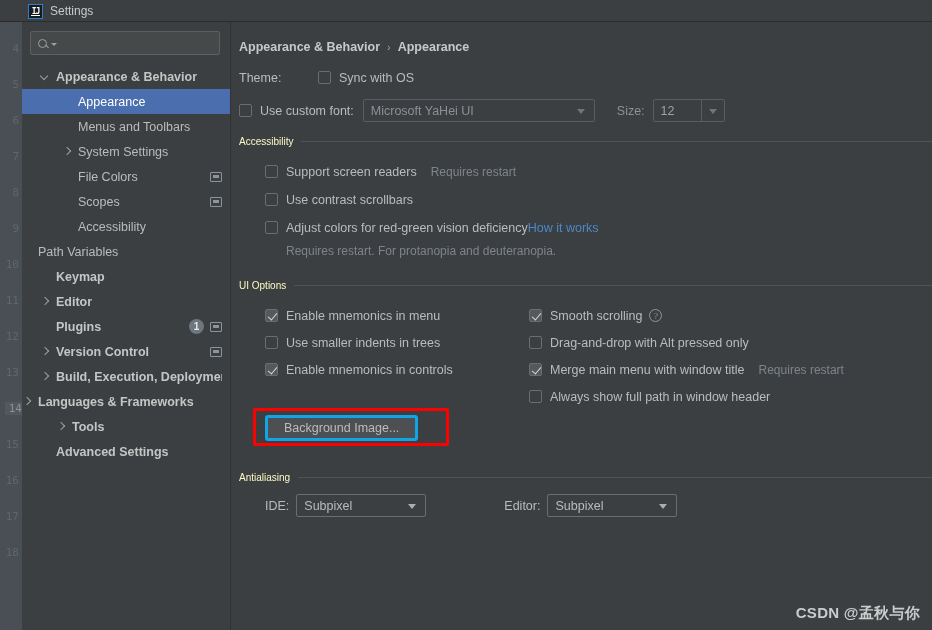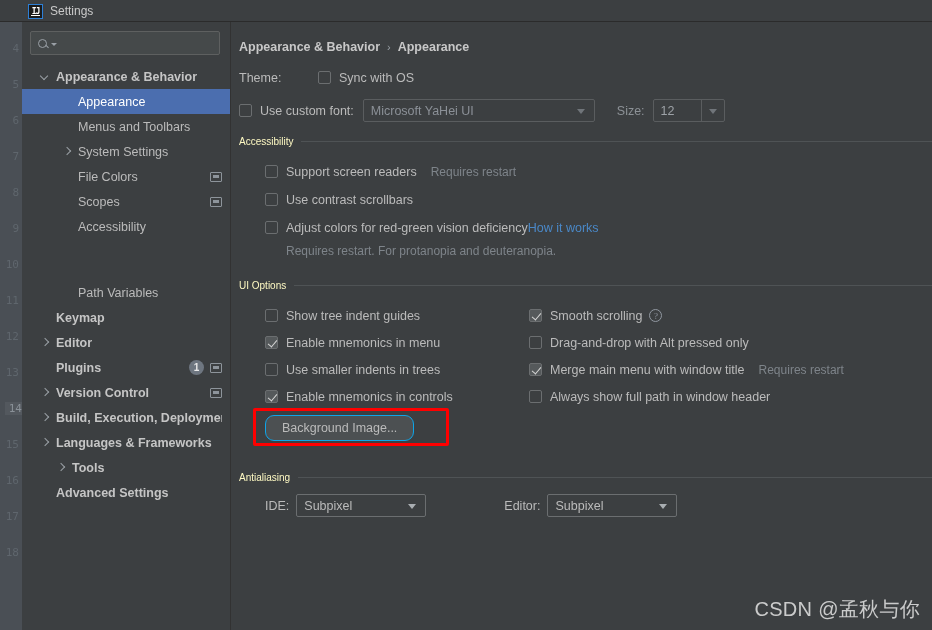--- a/index.html
+++ b/index.html
@@ -218,41 +218,42 @@
   .help-icon {
     width: 13px; height: 13px; border-radius: 50%;
     border: 1.2px solid #9097a0; display: inline-flex;
     align-items: center; justify-content: center;
     font-size: 9px; color: #9097a0; flex: 0 0 auto;
     font-family: "Liberation Serif", serif;
   }
 
   .btn-std {
     height: 26px; padding: 0 16px;
-    background: #4c5052; border: 1px solid #0ea5e9; border-radius: 9px;
+    background: #4c5052; border: 3px solid #0ea5e9; border-radius: 3px;
     font-size: 12.5px; color: #bbbbbb;
     display: inline-flex; align-items: center; justify-content: center;
   }
   .redbox {
     position: absolute;
     border: 3px solid #ff0000;
     border-radius: 2px;
     pointer-events: none;
   }
 
   .ui-grid { display: flex; }
   .ui-col-left { width: 290px; }
   .ui-col-right { flex: 1 1 auto; }
   .ui-item { height: 27px; display: flex; align-items: center; }
 
   .watermark {
     position: absolute; right: 12px; bottom: 7px;
-    font-size: 20px; color: #d7d7d7;
+    font-size: 15px; color: #d7d7d7;
     opacity: .92;
     letter-spacing: .3px;
+    font-weight: bold;
   }
 </style>
 </head>
 <body>
 
 <div id="app">
 
   <div class="editor-bg" id="gutter">
       <div class="gutter-num" style="top: 6px;">3</div>
       <div class="gutter-num" style="top: 42px;">4</div>
@@ -311,21 +312,21 @@
           </div>
           <div class="tree-row" style="padding-left: 40px;">
             <span class="tw-arrow " style="margin-left: 0px; margin-right: 6px;"></span>
             <span class="tree-label">Scopes</span>
             <span class="proj-icon"></span>
           </div>
           <div class="tree-row" style="padding-left: 40px;">
             <span class="tw-arrow " style="margin-left: 0px; margin-right: 6px;"></span>
             <span class="tree-label">Accessibility</span>
           </div>
-          <div class="tree-row" style="padding-left: 40px; margin-top: 41px;">
+          <div class="tree-row" style="">
             <span class="tw-arrow " style="margin-left: 0px; margin-right: 6px;"></span>
             <span class="tree-label">Path Variables</span>
           </div>
           <div class="tree-row bold" style="padding-left: 18px;">
             <span class="tw-arrow " style="margin-left: 0px; margin-right: 6px;"></span>
             <span class="tree-label">Keymap</span>
           </div>
           <div class="tree-row bold" style="padding-left: 18px;">
             <span class="tw-arrow right" style="margin-left: 0px; margin-right: 6px;"></span>
             <span class="tree-label">Editor</span>
@@ -338,21 +339,21 @@
           </div>
           <div class="tree-row bold" style="padding-left: 18px;">
             <span class="tw-arrow right" style="margin-left: 0px; margin-right: 6px;"></span>
             <span class="tree-label">Version Control</span>
             <span class="proj-icon"></span>
           </div>
           <div class="tree-row bold" style="padding-left: 18px;">
             <span class="tw-arrow right" style="margin-left: 0px; margin-right: 6px;"></span>
             <span class="tree-label">Build, Execution, Deployment</span>
           </div>
-          <div class="tree-row bold" style="padding-left: 18px;">
+          <div class="tree-row bold" style="">
             <span class="tw-arrow right" style="margin-left: 0px; margin-right: 6px;"></span>
             <span class="tree-label">Languages &amp; Frameworks</span>
           </div>
           <div class="tree-row bold" style="padding-left: 34px;">
             <span class="tw-arrow right" style="margin-left: 0px; margin-right: 6px;"></span>
             <span class="tree-label">Tools</span>
           </div>
           <div class="tree-row bold" style="padding-left: 18px;">
             <span class="tw-arrow " style="margin-left: 0px; margin-right: 6px;"></span>
             <span class="tree-label">Advanced Settings</span>
@@ -421,26 +422,20 @@
       <div class="hint" style="padding-left:47px; margin-top:2px">Requires restart. For protanopia and deuteranopia.</div>
 
       <div class="section" style="margin-top:22px">
         <span class="title">UI Options</span>
         <span class="line"></span>
       </div>
       <div class="ui-grid">
         <div class="ui-col-left" style="padding-left:26px" id="ui-left">
             <div class="ui-item">
               <div class="cb">
-                <span class="box"></span>
-                <span>Show tree indent guides</span>
-              </div>
-            </div>
-            <div class="ui-item">
-              <div class="cb">
                 <span class="box checked"></span>
                 <span>Enable mnemonics in menu</span>
               </div>
             </div>
             <div class="ui-item">
               <div class="cb">
                 <span class="box"></span>
                 <span>Use smaller indents in trees</span>
               </div>
             </div>

